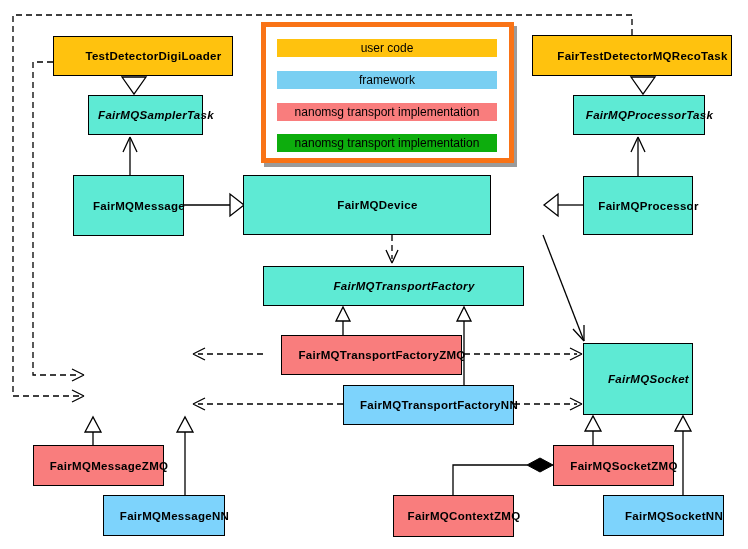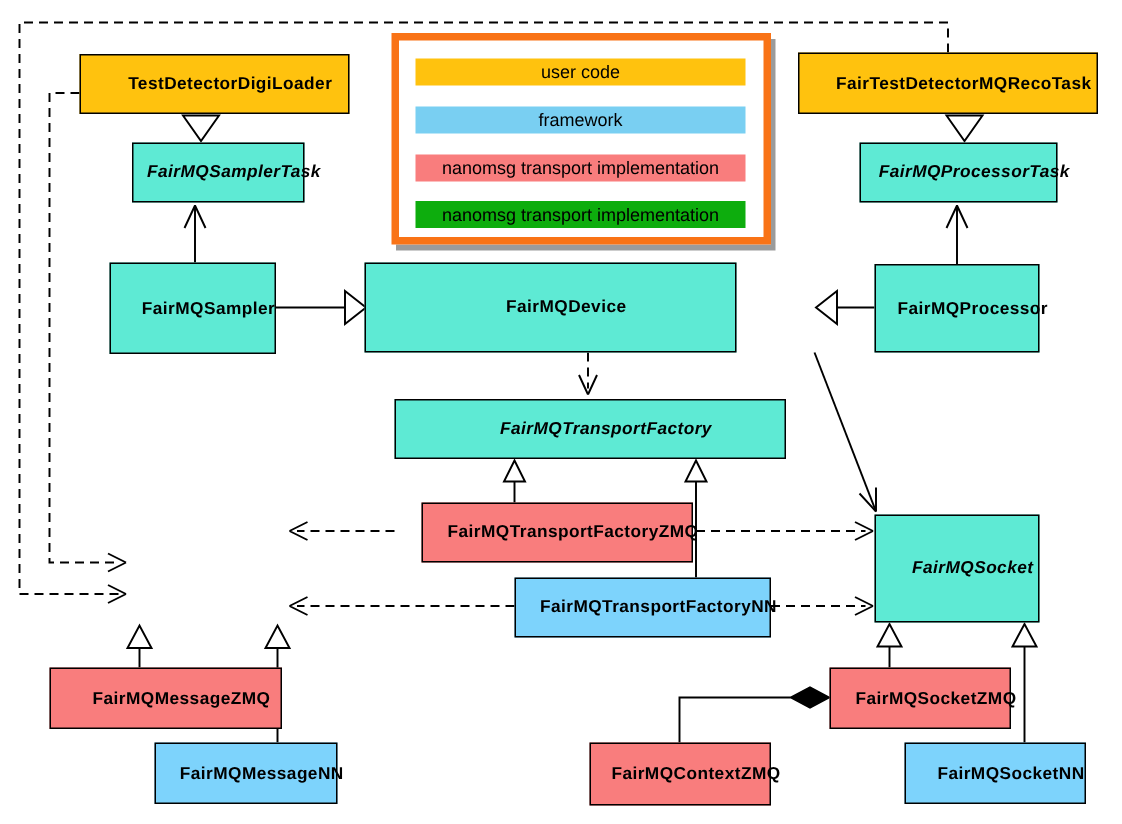--- a/index.html
+++ b/index.html
@@ -152,36 +152,36 @@
   </div>
 
   <div class="node yellow" style="left:53px;top:36px;width:180px;height:40px;">TestDetectorDigiLoader</div>
 
   <div class="node yellow" style="left:532px;top:35px;width:200px;height:41px;">FairTestDetectorMQRecoTask</div>
 
   <div class="node blue abstract" style="left:88px;top:95px;width:115px;height:40px;">FairMQSamplerTask</div>
 
   <div class="node blue abstract" style="left:573px;top:95px;width:132px;height:40px;">FairMQProcessorTask</div>
 
-  <div class="node blue" style="left:73px;top:175px;width:111px;height:61px;">FairMQSampler</div>
+  <div class="node blue" style="left:73px;top:175px;width:111px;height:61px;">FairMQMessage</div>
 
   <div class="node blue" style="left:243px;top:175px;width:248px;height:60px;">FairMQDevice</div>
 
   <div class="node blue" style="left:583px;top:176px;width:110px;height:59px;">FairMQProcessor</div>
 
   <div class="node blue abstract" style="left:263px;top:266px;width:261px;height:40px;">FairMQTransportFactory</div>
 
   <div class="node red" style="left:263px;top:335px;width:181px;height:40px;margin-left:18px;">FairMQTransportFactoryZMQ</div>
 
   <div class="node green" style="left:343px;top:385px;width:171px;height:40px;">FairMQTransportFactoryNN</div>
 
 
   <div class="node blue abstract" style="left:583px;top:343px;width:110px;height:72px;">FairMQSocket</div>
 
-  <div class="node red" style="left:33px;top:445px;width:155px;height:41px;">FairMQMessageZMQ</div>
+  <div class="node red" style="left:33px;top:445px;width:131px;height:41px;">FairMQMessageZMQ</div>
 
   <div class="node green" style="left:103px;top:495px;width:122px;height:41px;">FairMQMessageNN</div>
 
   <div class="node red" style="left:393px;top:495px;width:121px;height:42px;">FairMQContextZMQ</div>
 
   <div class="node red" style="left:553px;top:445px;width:121px;height:41px;">FairMQSocketZMQ</div>
 
   <div class="node green" style="left:603px;top:495px;width:121px;height:41px;">FairMQSocketNN</div>
 
 </div>

